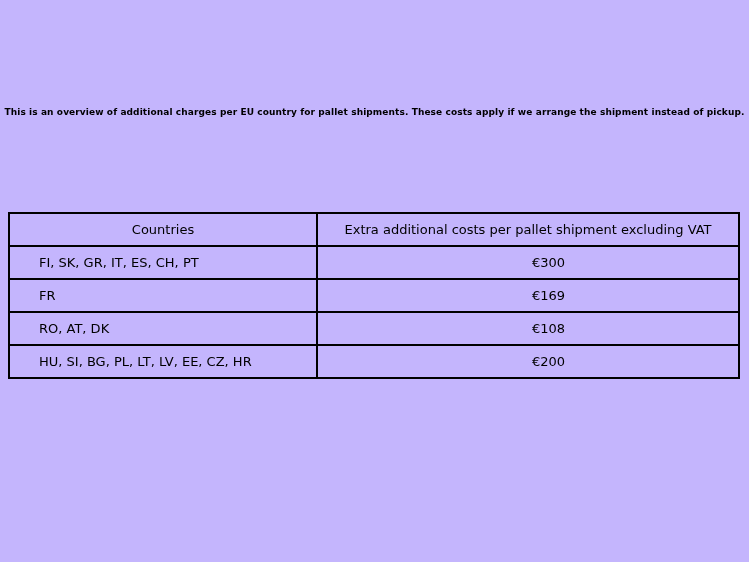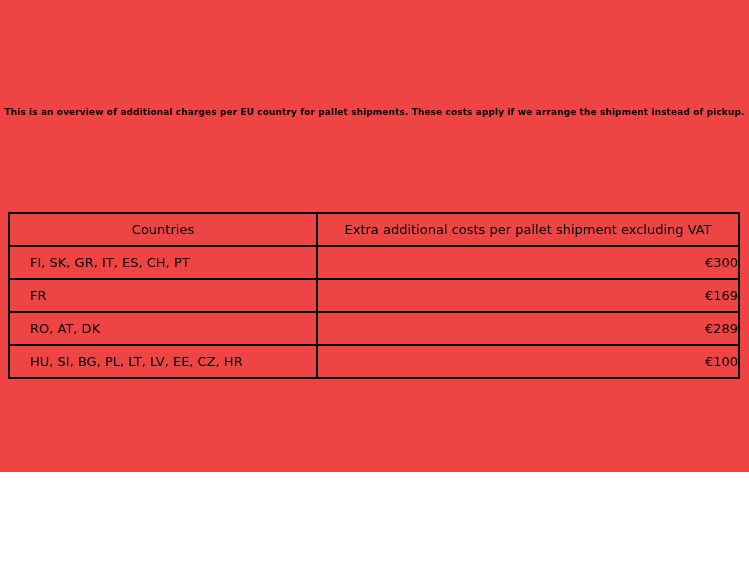--- a/index.html
+++ b/index.html
@@ -9,22 +9,22 @@
     height: 562px;
     background: #ffffff;
     font-family: "DejaVu Sans", "Liberation Sans", sans-serif;
     color: #000000;
     overflow: hidden;
   }
 
   .page {
     position: relative;
     width: 749px;
-    height: 472px;
-    background: #ef4444;
+    height: 562px;
+    background: #c4b5fd;
   }
 
   .intro {
     position: absolute;
     top: 106px;
     left: 0;
     width: 749px;
     text-align: center;
     font-size: 9px;
     font-weight: bold;
@@ -56,25 +56,25 @@
     overflow: hidden;
   }
 
   table.charges th {
     text-align: center;
     padding: 0 4px;
   }
 
   table.charges td.countries-cell {
     text-align: left;
-    padding-left: 20px;
+    padding-left: 29px;
   }
 
   table.charges td.cost-cell {
-    text-align: right;
+    text-align: center;
     padding-left: 41px;
   }
 </style>
 </head>
 <body>
 
 <div class="page">
 
   <div class="intro">This is an overview of additional charges per EU country for pallet shipments. These costs apply if we arrange the shipment instead of pickup.</div>
 
@@ -93,22 +93,22 @@
       <tr>
         <td class="countries-cell">FI, SK, GR, IT, ES, CH, PT</td>
         <td class="cost-cell">€300</td>
       </tr>
       <tr>
         <td class="countries-cell">FR</td>
         <td class="cost-cell">€169</td>
       </tr>
       <tr>
         <td class="countries-cell">RO, AT, DK</td>
-        <td class="cost-cell">€289</td>
+        <td class="cost-cell">€108</td>
       </tr>
       <tr>
         <td class="countries-cell">HU, SI, BG, PL, LT, LV, EE, CZ, HR</td>
-        <td class="cost-cell">€100</td>
+        <td class="cost-cell">€200</td>
       </tr>
     </tbody>
   </table>
 
 </div>
 
 </body></html>

